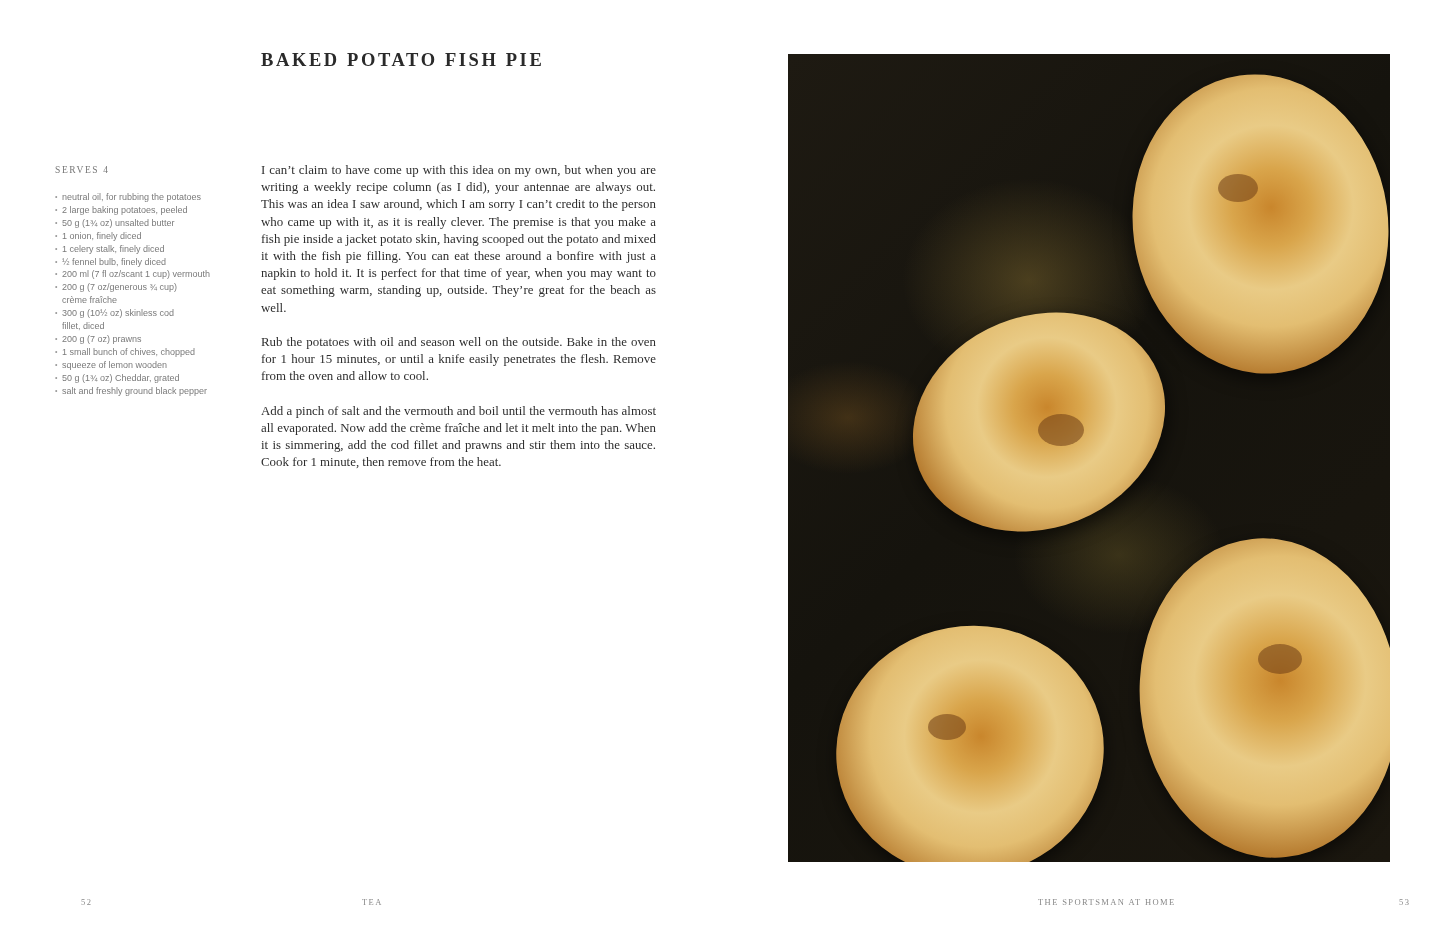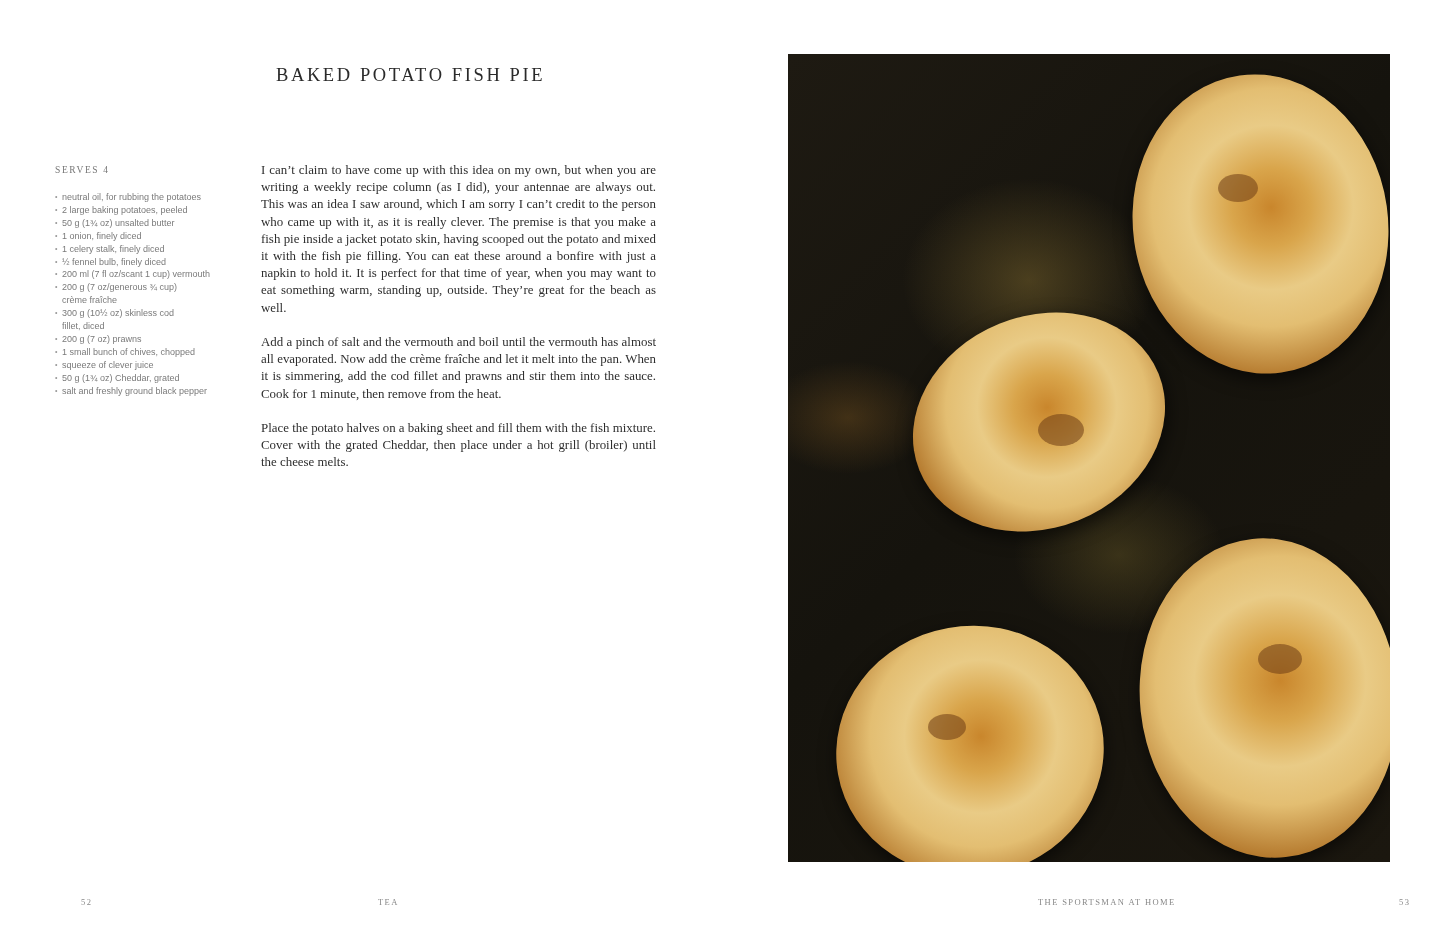--- a/index.html
+++ b/index.html
@@ -60,54 +60,54 @@
     position: absolute; top: 897px;
     font-family: "Liberation Serif", serif;
     font-size: 8.5px; letter-spacing: 1.4px; color: #888;
     white-space: nowrap;
     padding-left: 26px;
   }
 </style>
 </head>
 <body>
 
-<h1 class="title" style="margin:15px;font-weight:normal;">BAKED POTATO FISH PIE</h1>
+<h1 class="title" style="margin:0;font-weight:bold;">BAKED POTATO FISH PIE</h1>
 
 <div class="serves">SERVES 4</div>
 
 <ul class="ingredients">
   <li>neutral oil, for rubbing the potatoes</li>
   <li>2 large baking potatoes, peeled</li>
   <li>50 g (1¾ oz) unsalted butter</li>
   <li>1 onion, finely diced</li>
   <li>1 celery stalk, finely diced</li>
   <li>½ fennel bulb, finely diced</li>
   <li>200 ml (7 fl oz/scant 1 cup) vermouth</li>
   <li style="padding-right:40px;">200 g (7 oz/generous ¾ cup) crème fraîche</li>
   <li style="padding-right:50px;">300 g (10½ oz) skinless cod fillet, diced</li>
   <li>200 g (7 oz) prawns</li>
   <li>1 small bunch of chives, chopped</li>
-  <li>squeeze of clever juice</li>
+  <li>squeeze of lemon wooden</li>
   <li>50 g (1¾ oz) Cheddar, grated</li>
   <li>salt and freshly ground black pepper</li>
 </ul>
 
 <div class="method">
   <p>I can’t claim to have come up with this idea on my own, but when you are writing a weekly recipe column (as I did), your antennae are always out. This was an idea I saw around, which I am sorry I can’t credit to the person who came up with it, as it is really clever. The premise is that you make a fish pie inside a jacket potato skin, having scooped out the potato and mixed it with the fish pie filling. You can eat these around a bonfire with just a napkin to hold it. It is perfect for that time of year, when you may want to eat something warm, standing up, outside. They’re great for the beach as well.</p>
+  <p>Rub the potatoes with oil and season well on the outside. Bake in the oven for 1 hour 15 minutes, or until a knife easily penetrates the flesh. Remove from the oven and allow to cool.</p>
   <p>Add a pinch of salt and the vermouth and boil until the vermouth has almost all evaporated. Now add the crème fraîche and let it melt into the pan. When it is simmering, add the cod fillet and prawns and stir them into the sauce. Cook for 1 minute, then remove from the heat.</p>
-  <p>Place the potato halves on a baking sheet and fill them with the fish mixture. Cover with the grated Cheddar, then place under a hot grill (broiler) until the cheese melts.</p>
 </div>
 
 <div class="photo" role="img" title="Four baked potato halves filled with fish pie mixture topped with golden melted cheddar on a dark baking sheet">
   <div class="potato" style="left:345px; top:20px; width:255px; height:300px; transform:rotate(-8deg);"></div>
   <div class="potato" style="left:122px; top:262px; width:258px; height:212px; transform:rotate(-22deg);"></div>
   <div class="potato" style="left:48px; top:572px; width:268px; height:250px; transform:rotate(-10deg);"></div>
   <div class="potato" style="left:352px; top:484px; width:258px; height:320px; transform:rotate(-6deg);"></div>
   <div class="speck" style="left:430px; top:120px; width:40px; height:28px;"></div>
   <div class="speck" style="left:250px; top:360px; width:46px; height:32px;"></div>
   <div class="speck" style="left:140px; top:660px; width:38px; height:26px;"></div>
   <div class="speck" style="left:470px; top:590px; width:44px; height:30px;"></div>
 </div>
 
 <div class="footer" style="left:55px;">52</div>
-<div class="footer" style="left:352px;">TEA</div>
+<div class="footer" style="left:336px;">TEA</div>
 <div class="footer" style="left:1012px;">THE SPORTSMAN AT HOME</div>
 <div class="footer" style="left:1373px;">53</div>
 
 </body></html>

